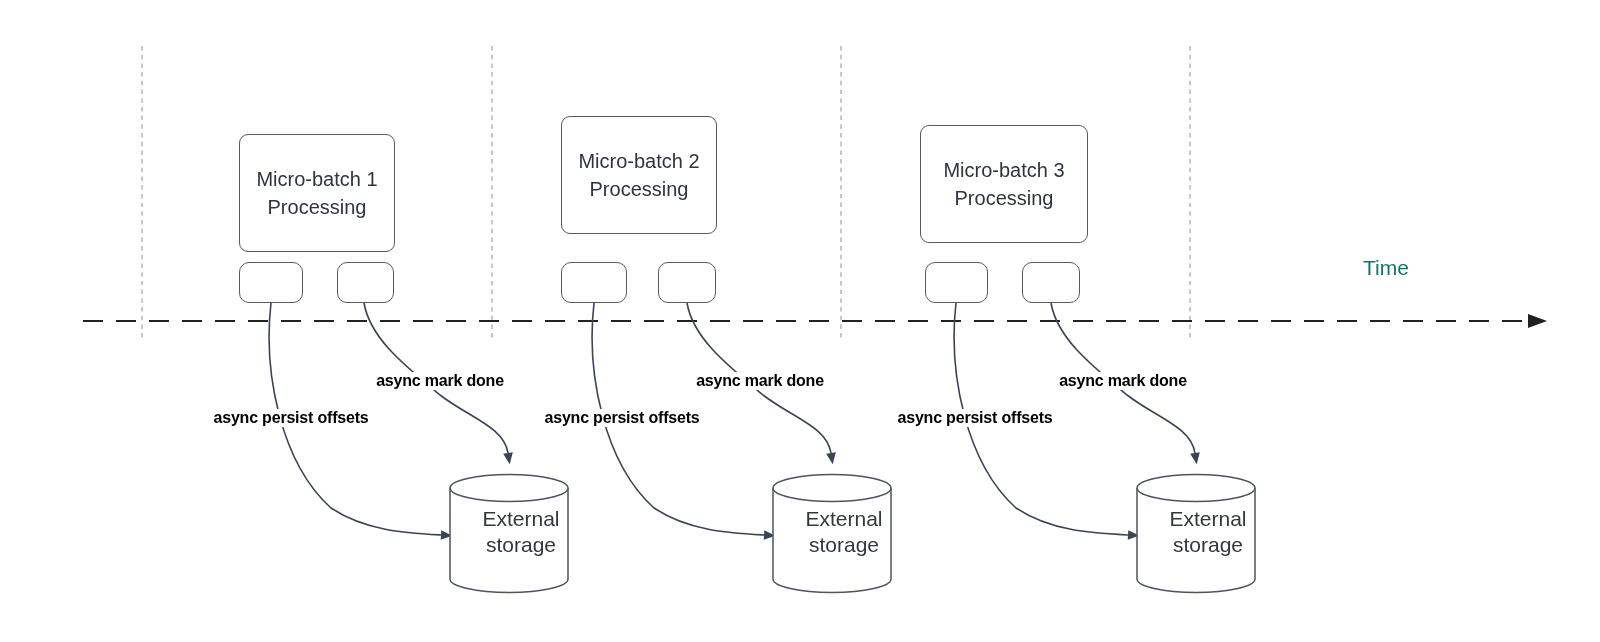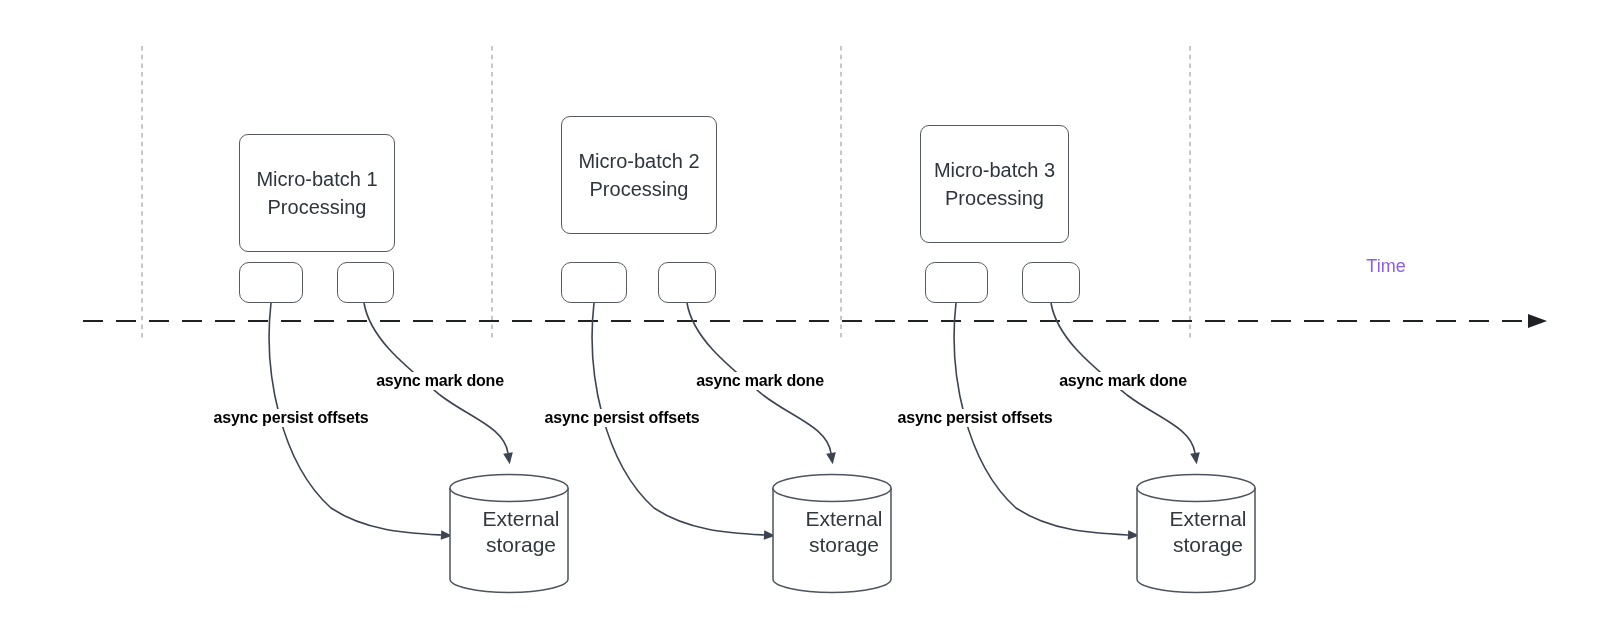--- a/index.html
+++ b/index.html
@@ -49,22 +49,22 @@
     text-align:center;
     white-space:pre-line;
     font-size:21px;line-height:26px;
     color:#32383e;
     padding-left:12px;
   }
   .time-label{
     position:absolute;
     width:100px;
     text-align:center;
-    font-size:18px;
-    color:#8b5cf6;
+    font-size:21px;
+    color:#0f766e;
   }
 </style>
 </head>
 <body>
 
 <div class="stage">
 
   <svg width="1600" height="642" viewBox="0 0 1600 642">
     <defs>
       <marker id="arrow" viewBox="0 0 12 12" refX="1" refY="6" markerWidth="13" markerHeight="13" markerUnits="userSpaceOnUse" orient="auto">
@@ -127,21 +127,21 @@
     <span class="batch-title">Micro-batch 2
 Processing</span>
   </div>
   <div class="subtask" style="left:561px;top:262px;width:66px;height:41px;"></div>
   <div class="subtask" style="left:658px;top:262px;width:58px;height:41px;"></div>
   <div class="conn-label" style="left:622px;top:409px;">async persist offsets</div>
   <div class="conn-label" style="left:760px;top:372px;">async mark done</div>
   <div class="storage-label" style="left:773px;top:506px;">External
 storage</div>
 
-  <div class="node" style="left:920px;top:125px;width:149px;height:118px;">
+  <div class="node" style="left:920px;top:125px;width:168px;height:118px;">
     <span class="batch-title">Micro-batch 3
 Processing</span>
   </div>
   <div class="subtask" style="left:925px;top:262px;width:63px;height:41px;"></div>
   <div class="subtask" style="left:1022px;top:262px;width:58px;height:41px;"></div>
   <div class="conn-label" style="left:975px;top:409px;">async persist offsets</div>
   <div class="conn-label" style="left:1123px;top:372px;">async mark done</div>
   <div class="storage-label" style="left:1137px;top:506px;">External
 storage</div>
 

